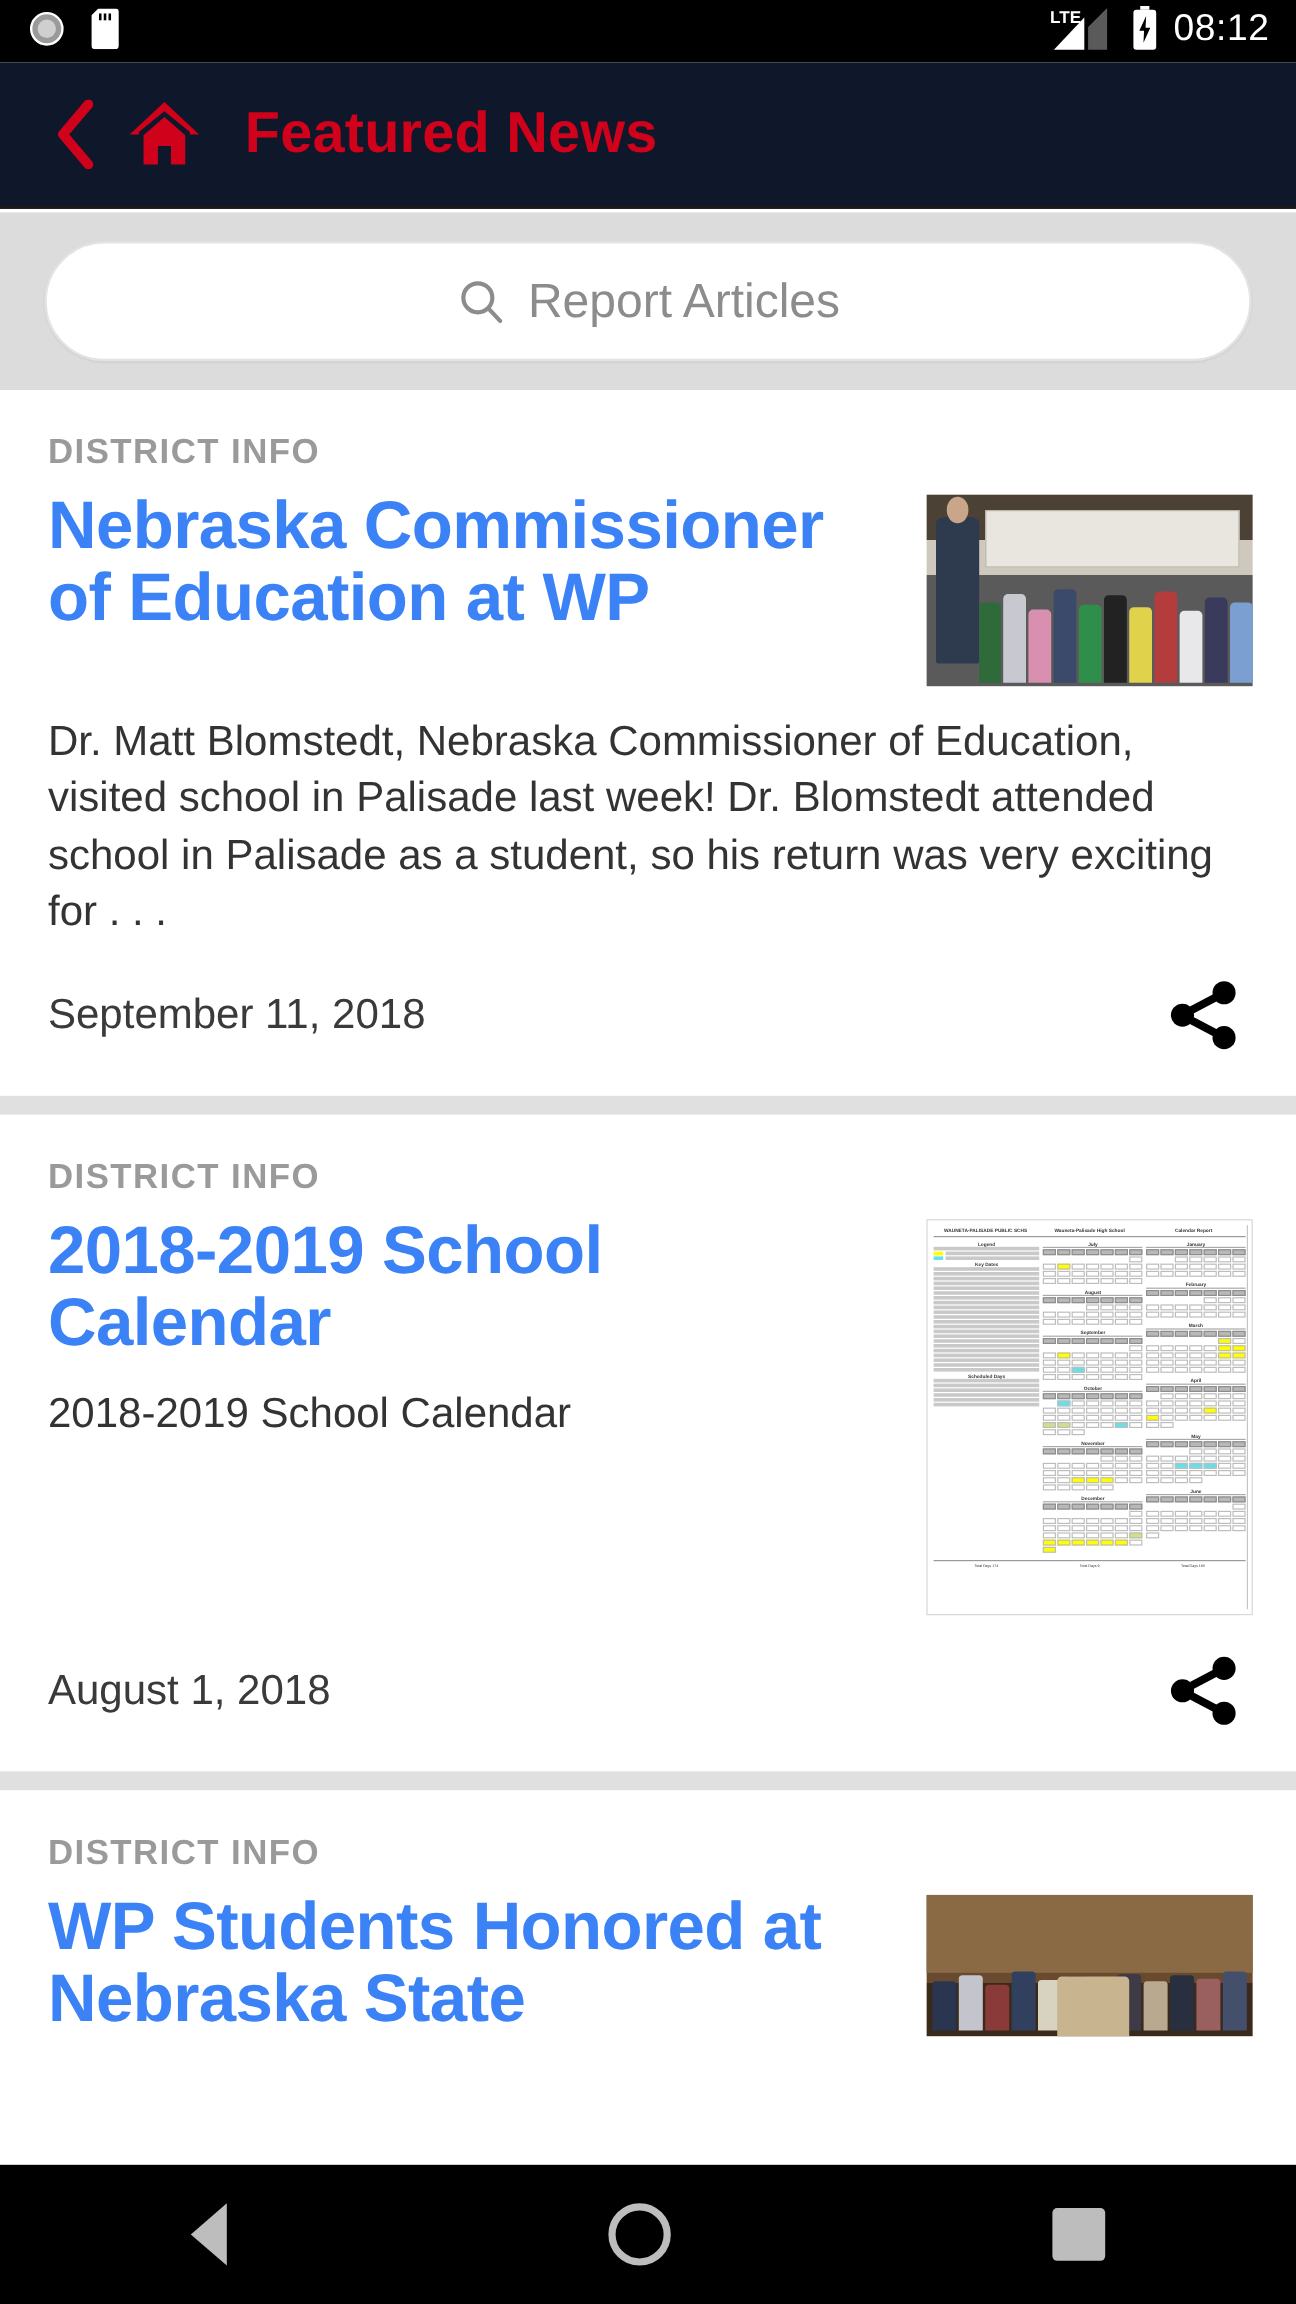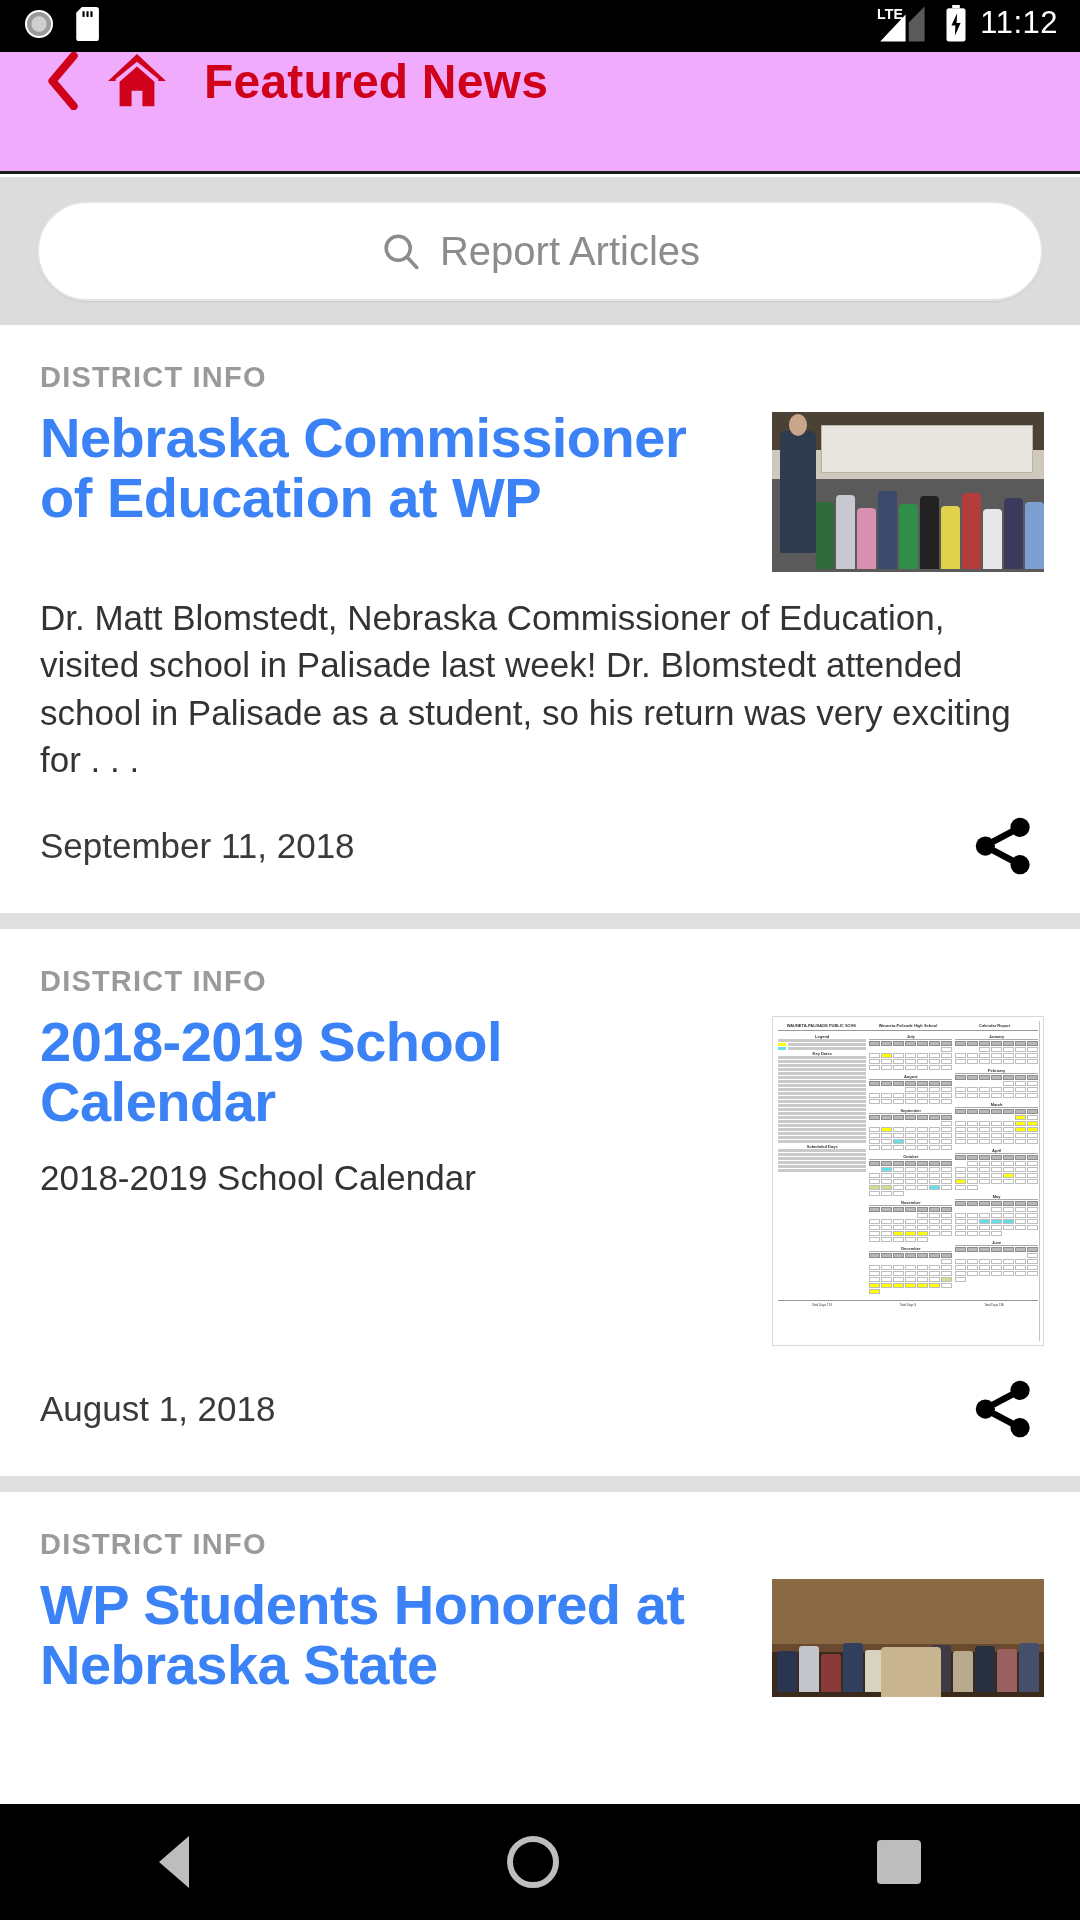--- a/index.html
+++ b/index.html
@@ -19,21 +19,21 @@
   }
   .sb-left{ display:flex; align-items:center; gap:20px; }
   .sb-right{ margin-left:auto; display:flex; align-items:flex-start; gap:12px; }
   .sb-time{ font-size:31px; font-weight:400; letter-spacing:.5px; color:#fff;
             font-family:"Liberation Sans", sans-serif; }
   .ic{ display:block; }
 
   
   .appbar{
     position:absolute; top:52px; left:0; width:1080px; height:122px;
-    background:#f0abfc; display:flex; align-items:flex-start;
+    background:#0f172a; display:flex; align-items:center;
     border-bottom:3px solid #1a1a1a;
   }
   .appbar-inner{ display:flex; align-items:center; padding-left:44px; gap:22px; }
   .back-chev{ width:40px; height:58px; flex:0 0 auto; }
   .home-ic{ width:62px; height:58px; flex:0 0 auto; }
   .appbar-title{
     font-size:48px; font-weight:700; color:#d0021b; letter-spacing:.2px;
     margin-left:14px; white-space:nowrap;
   }
 
@@ -181,21 +181,21 @@
           <path d="M20 11 L20 23 L30 23 L30 1 Z" fill="#5a5a5a"></path>
         </svg>
       </span>
       <span class="ic">
         <svg width="24" height="38" viewBox="0 0 14 24">
           <rect x="4.6" y="0" width="4.8" height="2" fill="#fff"></rect>
           <rect x="1" y="2" width="12" height="21" rx="1.6" fill="#ffffff"></rect>
           <path d="M7.7 5.2 L4.1 13 H6.6 L6.3 19.4 L9.9 11.4 H7.4 Z" fill="#000"></path>
         </svg>
       </span>
-      <span class="sb-time">11:12</span>
+      <span class="sb-time">08:12</span>
     </div>
   </div>
 
   <div class="appbar">
     <div class="appbar-inner">
       <span class="back-chev">
         <svg width="40" height="58" viewBox="0 0 20 30">
           <path d="M15 2 L4 15 L15 28" fill="none" stroke="#d0021b" stroke-width="4.2" stroke-linecap="round" stroke-linejoin="round"></path>
         </svg>
       </span>

